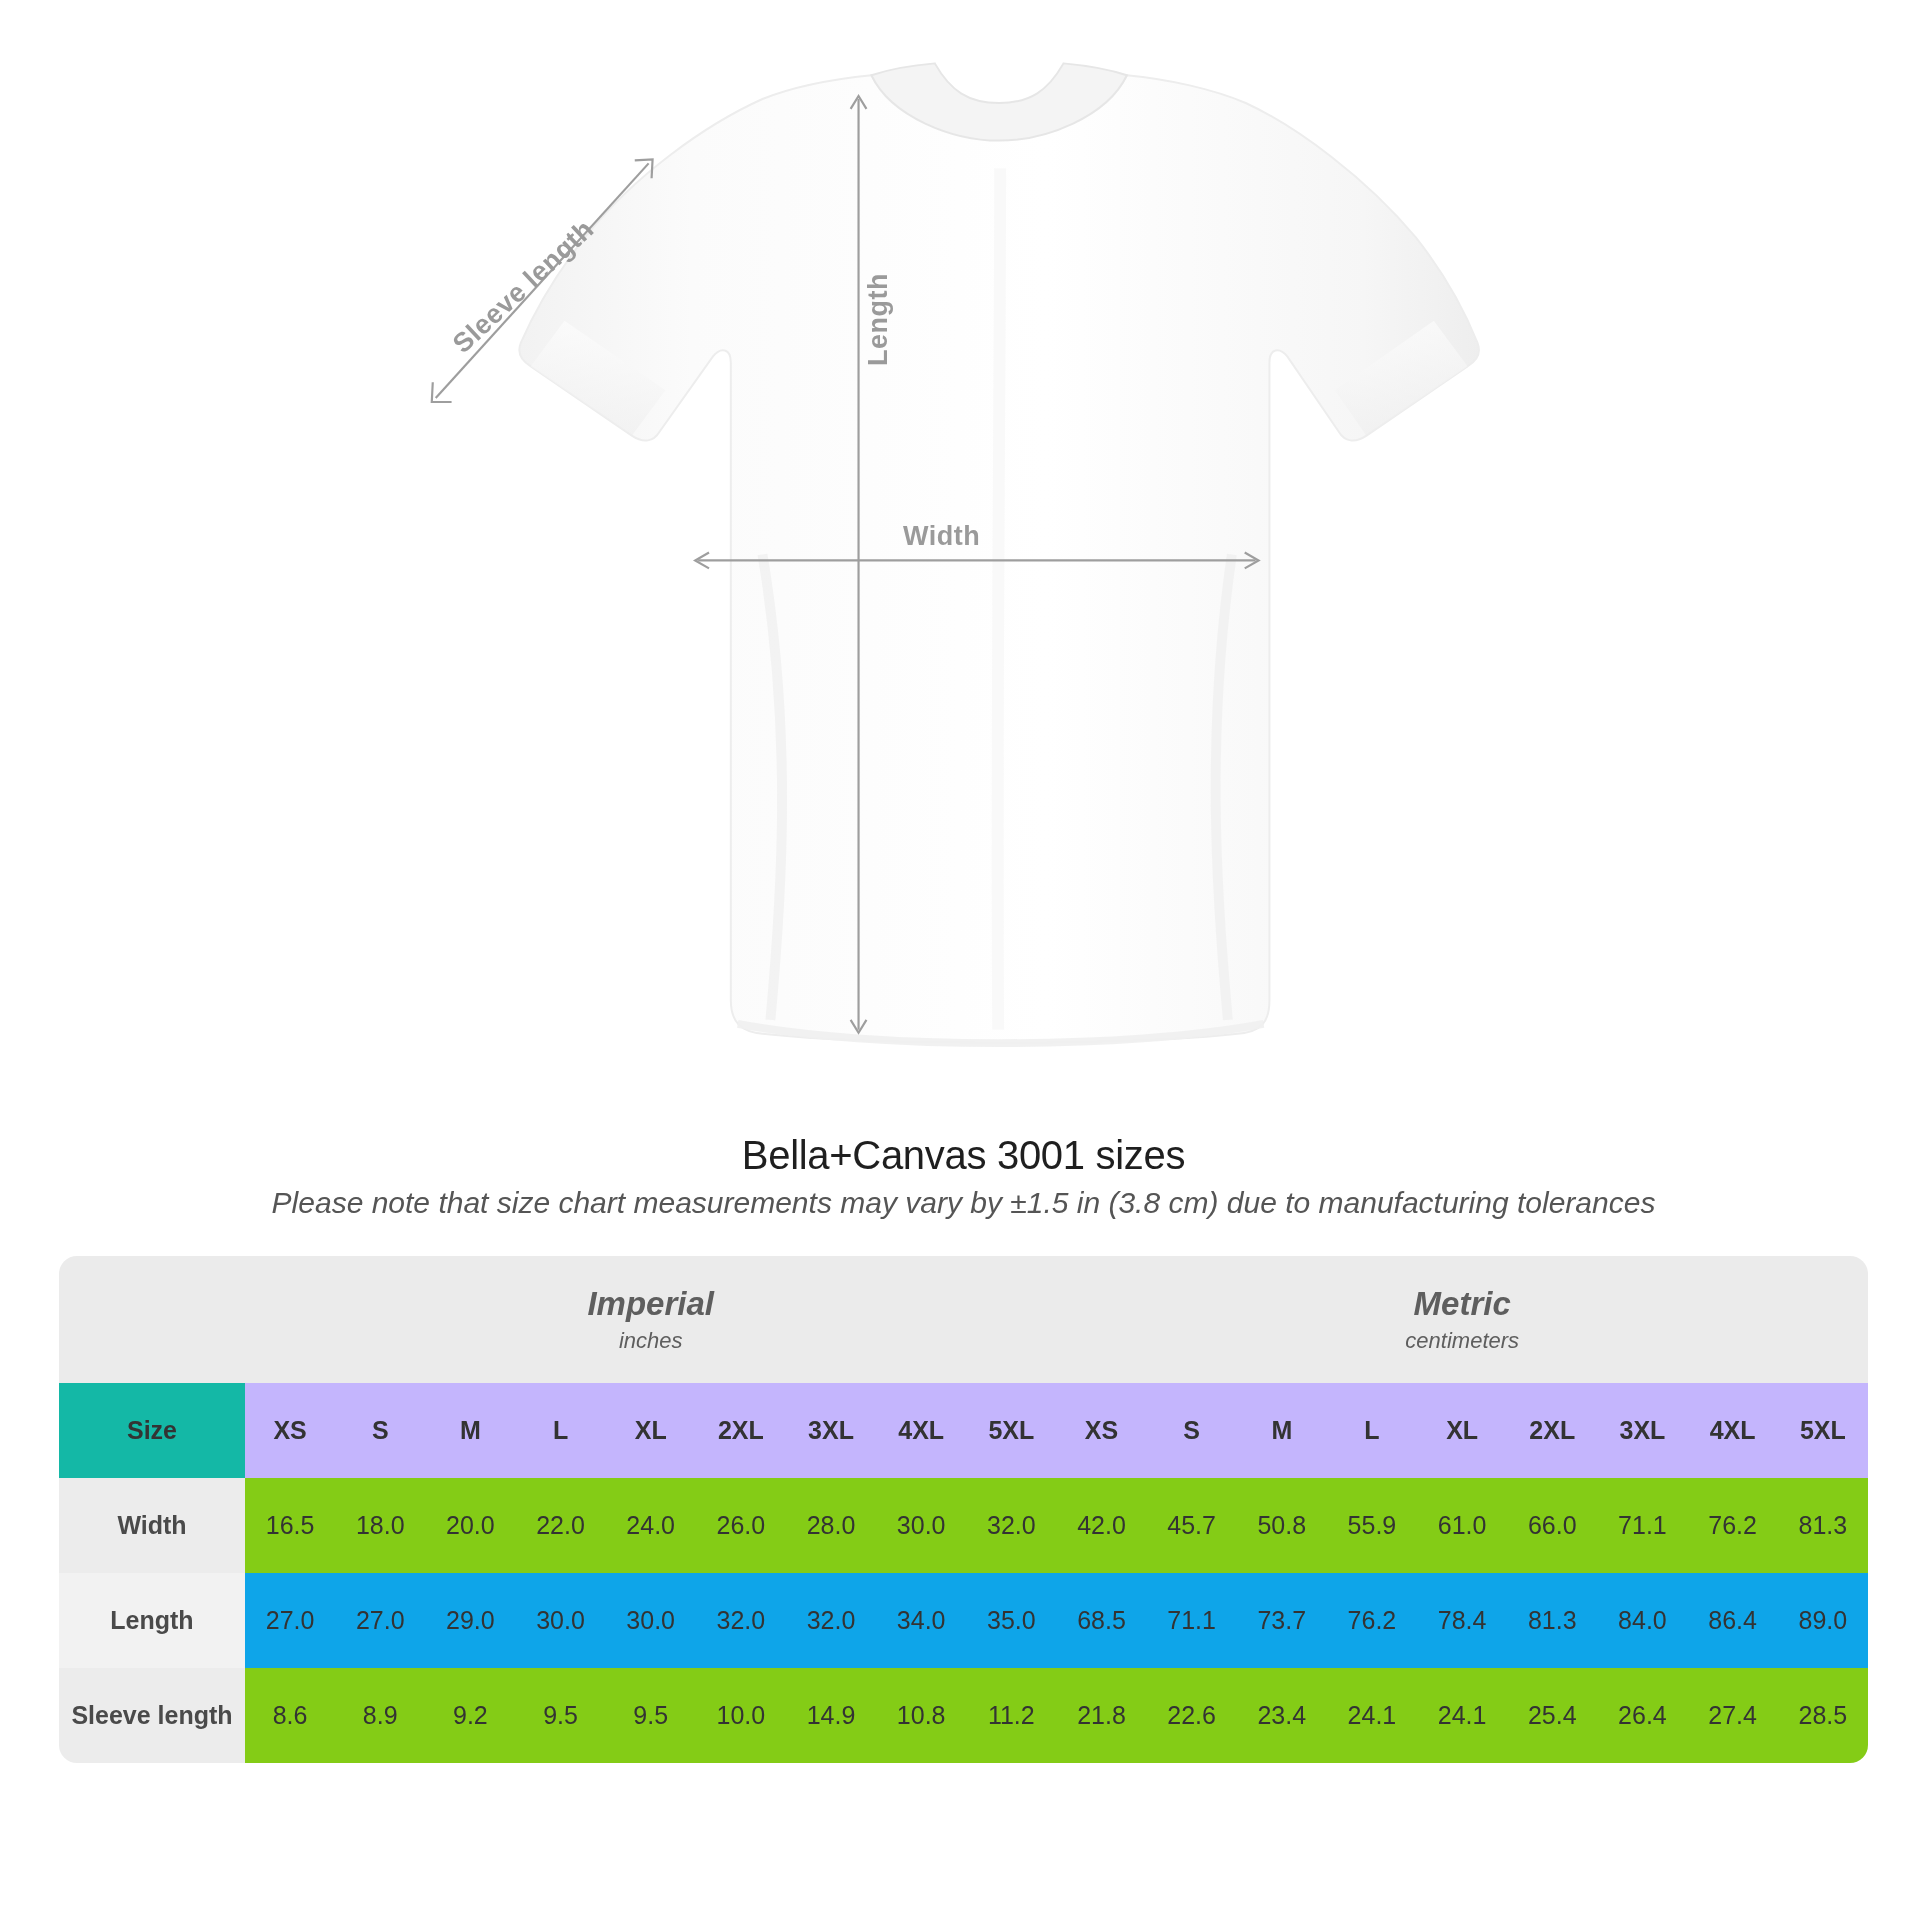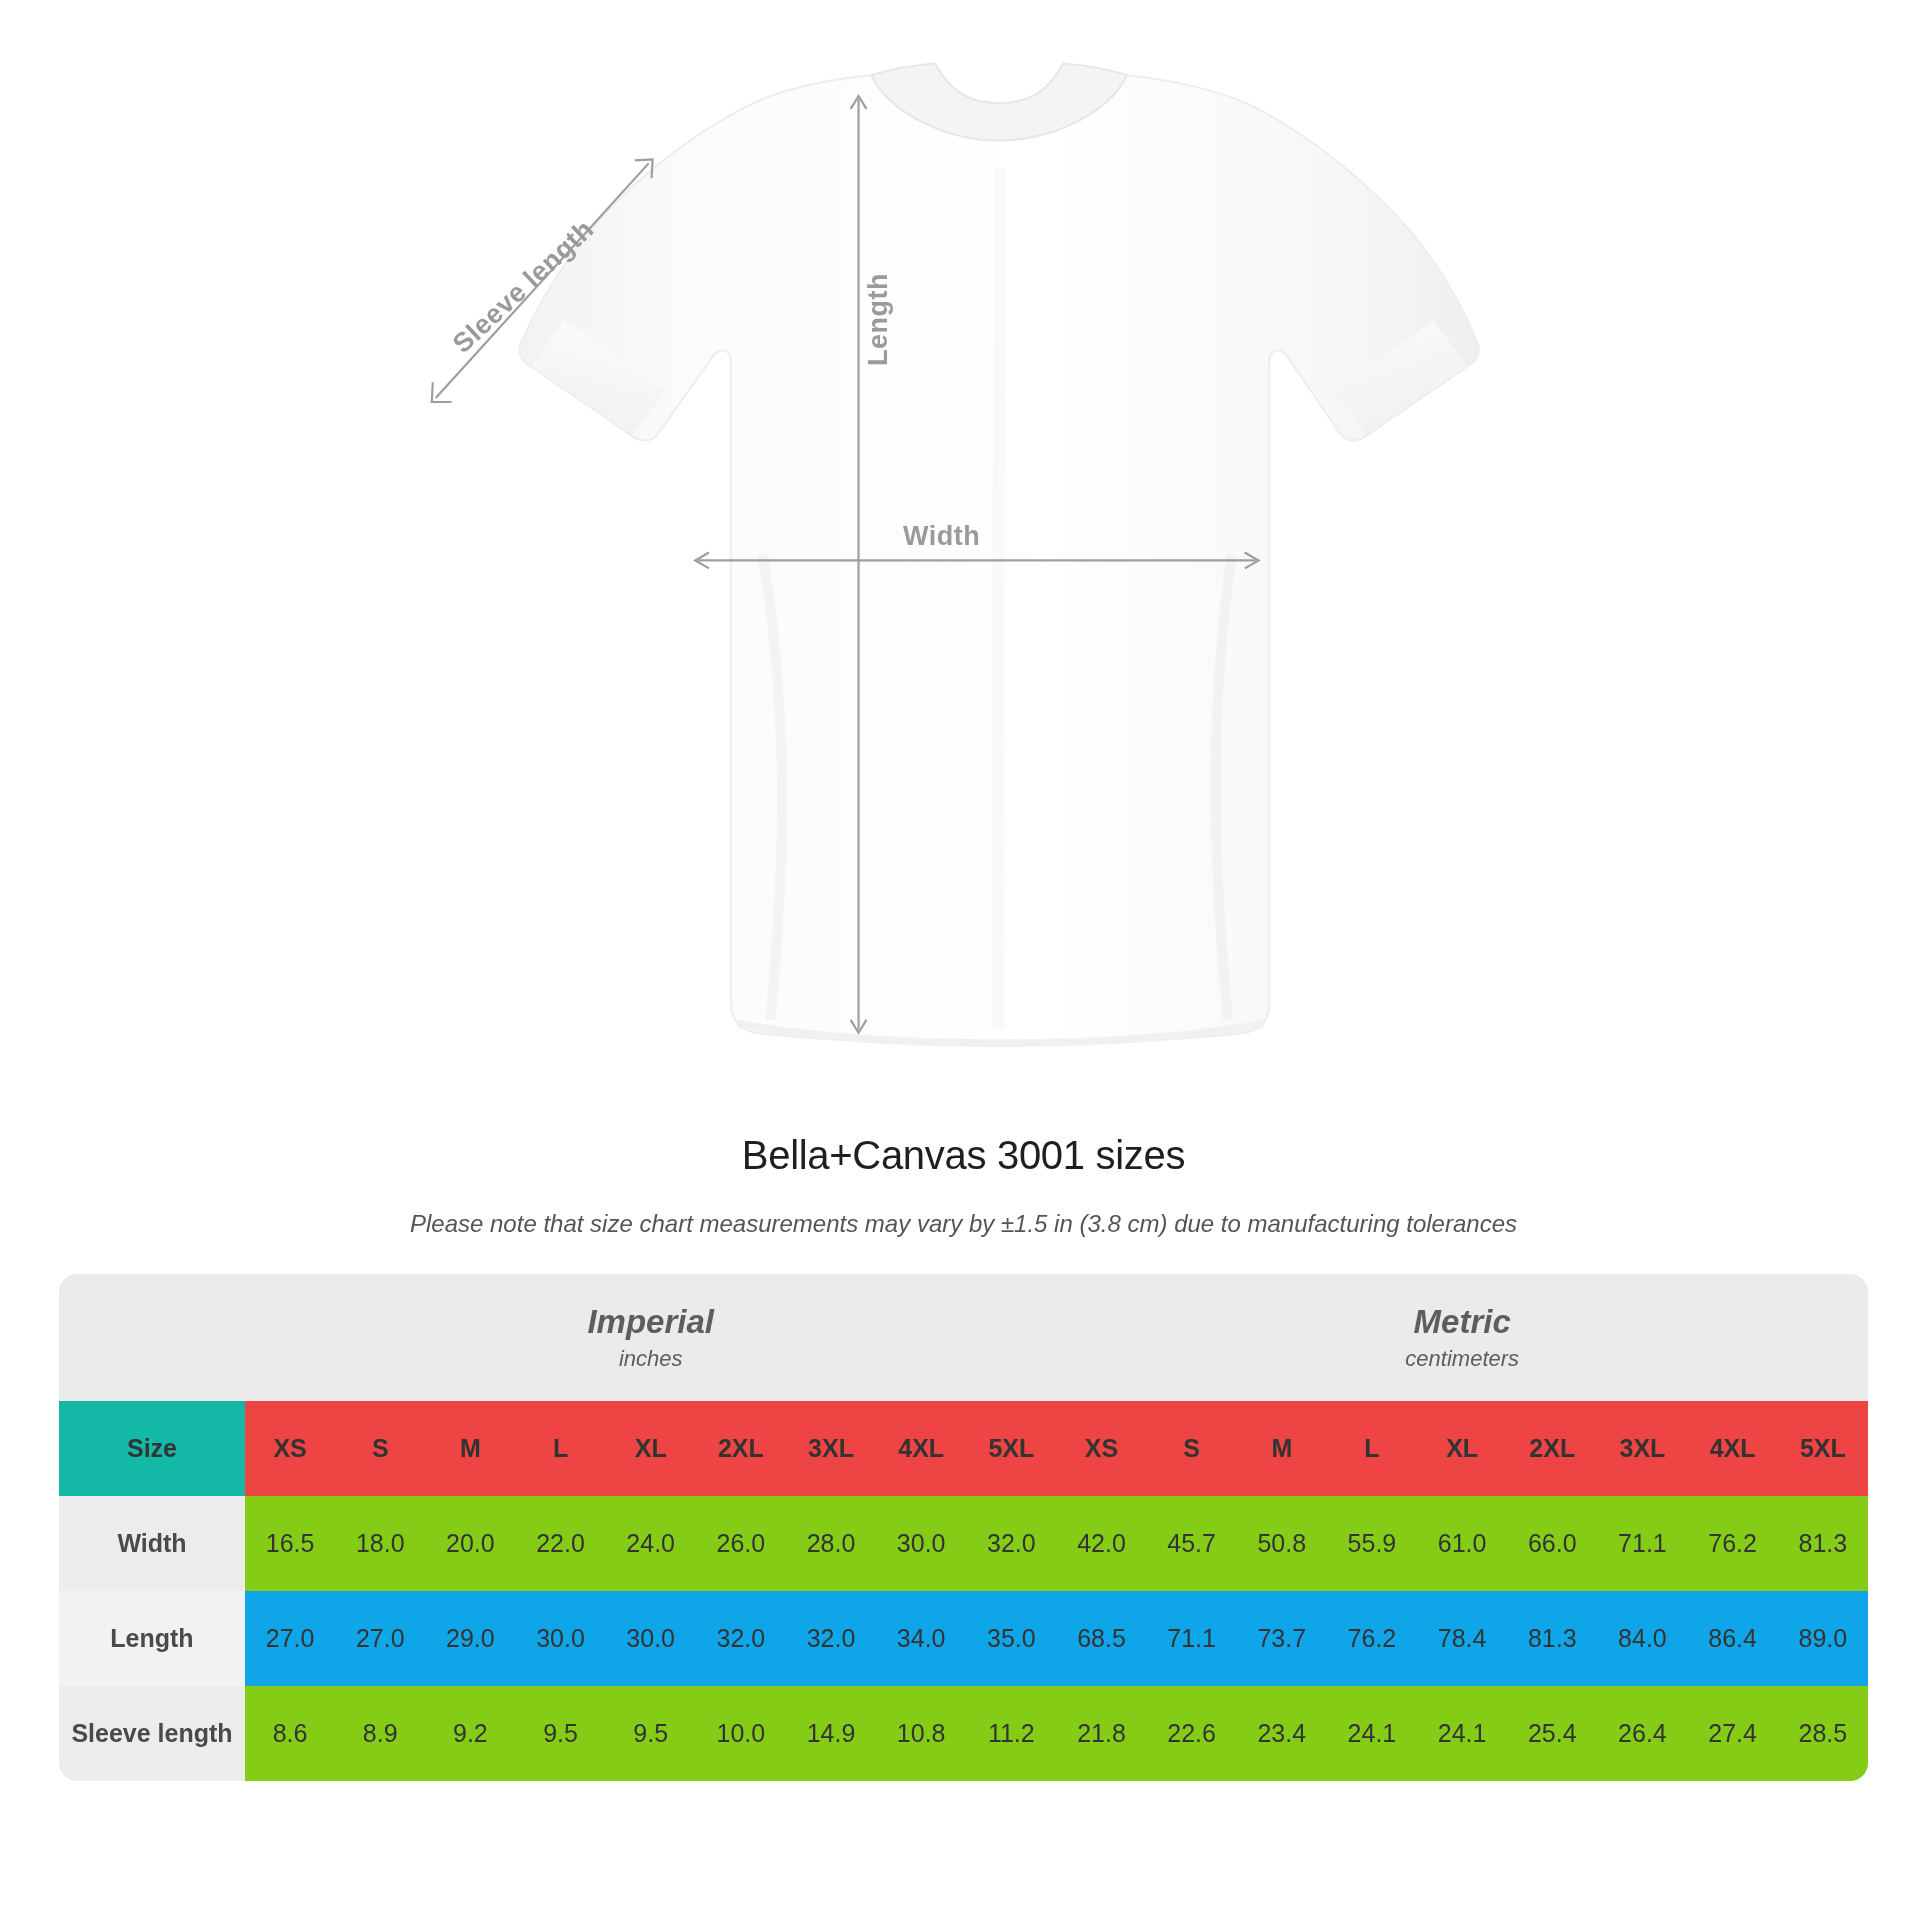--- a/index.html
+++ b/index.html
@@ -62,24 +62,24 @@
     margin-top: 24px;
   }
   .chart-title {
     font-size: 40px;
     font-weight: normal;
     color: #1f1f1f;
     margin: 0;
     letter-spacing: -0.3px;
   }
   .chart-note {
-    font-size: 24px;
+    font-size: 30px;
     font-style: italic;
     color: #555;
-    margin-top: 32px;
+    margin-top: 8px;
   }
 
   
   .table-wrap {
     margin: 36px 59px 0 59px;
     border-radius: 18px;
     overflow: hidden;
   }
   table.size-table {
     width: 100%;
@@ -111,21 +111,21 @@
     font-style: italic;
     color: #5e5e5e;
     margin-top: 6px;
   }
   .unit-row .blank {
     background: #ebebeb;
   }
 
   
   .head-row td {
-    background: #ef4444;
+    background: #c4b5fd;
     height: 93px;
     font-weight: bold;
     color: #4a4a4a;
     font-size: 25px;
   }
   .head-row td.rowlabel {
     background: #14b8a6;
   }
 
   

